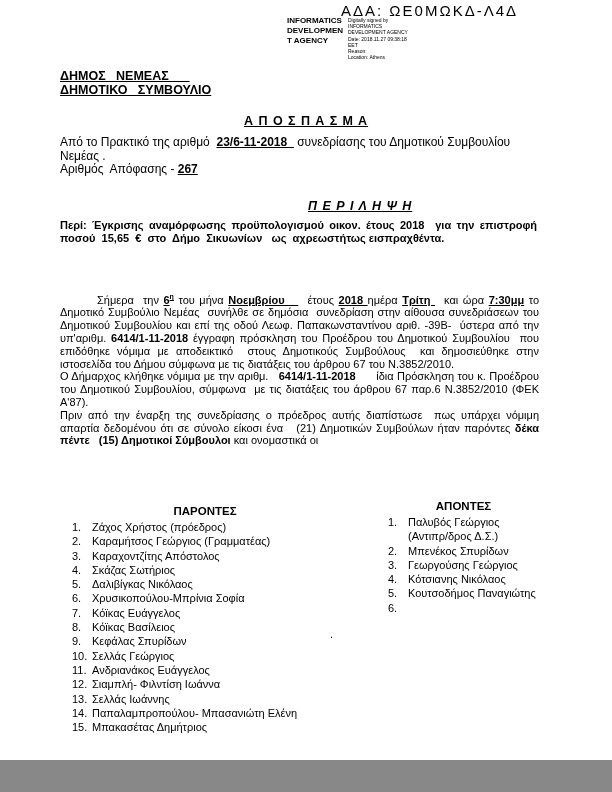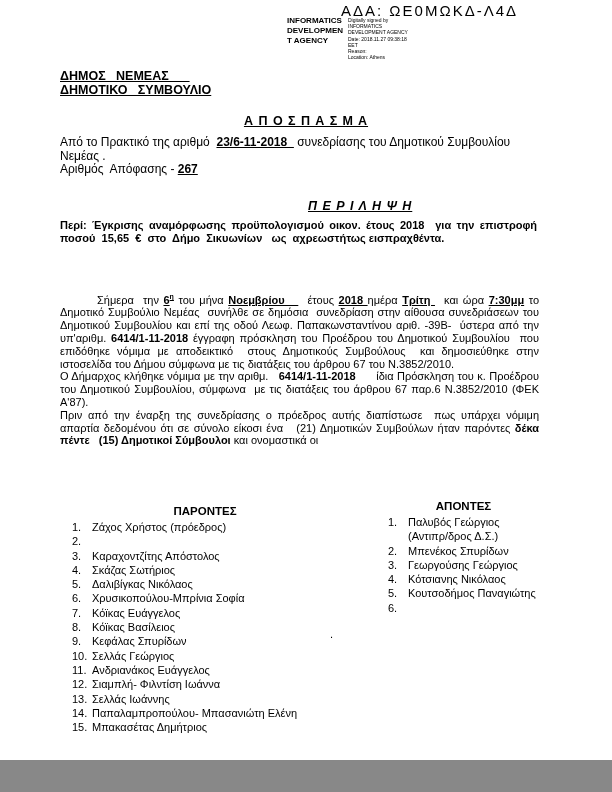--- a/index.html
+++ b/index.html
@@ -92,20 +92,21 @@
 
   <div class="present-col">
     <p class="list-title">ΠΑΡΟΝΤΕΣ</p>
     <ul class="roster">
         <li>
           <span class="num">1.</span>
           <span class="txt">Ζάχος Χρήστος (πρόεδρος)</span>
         </li>
         <li>
           <span class="num">2.</span>
+          <span class="txt">Καραμήτσος Γεώργιος (Γραμματέας)</span>
         </li>
         <li>
           <span class="num">3.</span>
           <span class="txt">Καραχοντζίτης Απόστολος</span>
         </li>
         <li>
           <span class="num">4.</span>
           <span class="txt">Σκάζας Σωτήριος</span>
         </li>
         <li>

